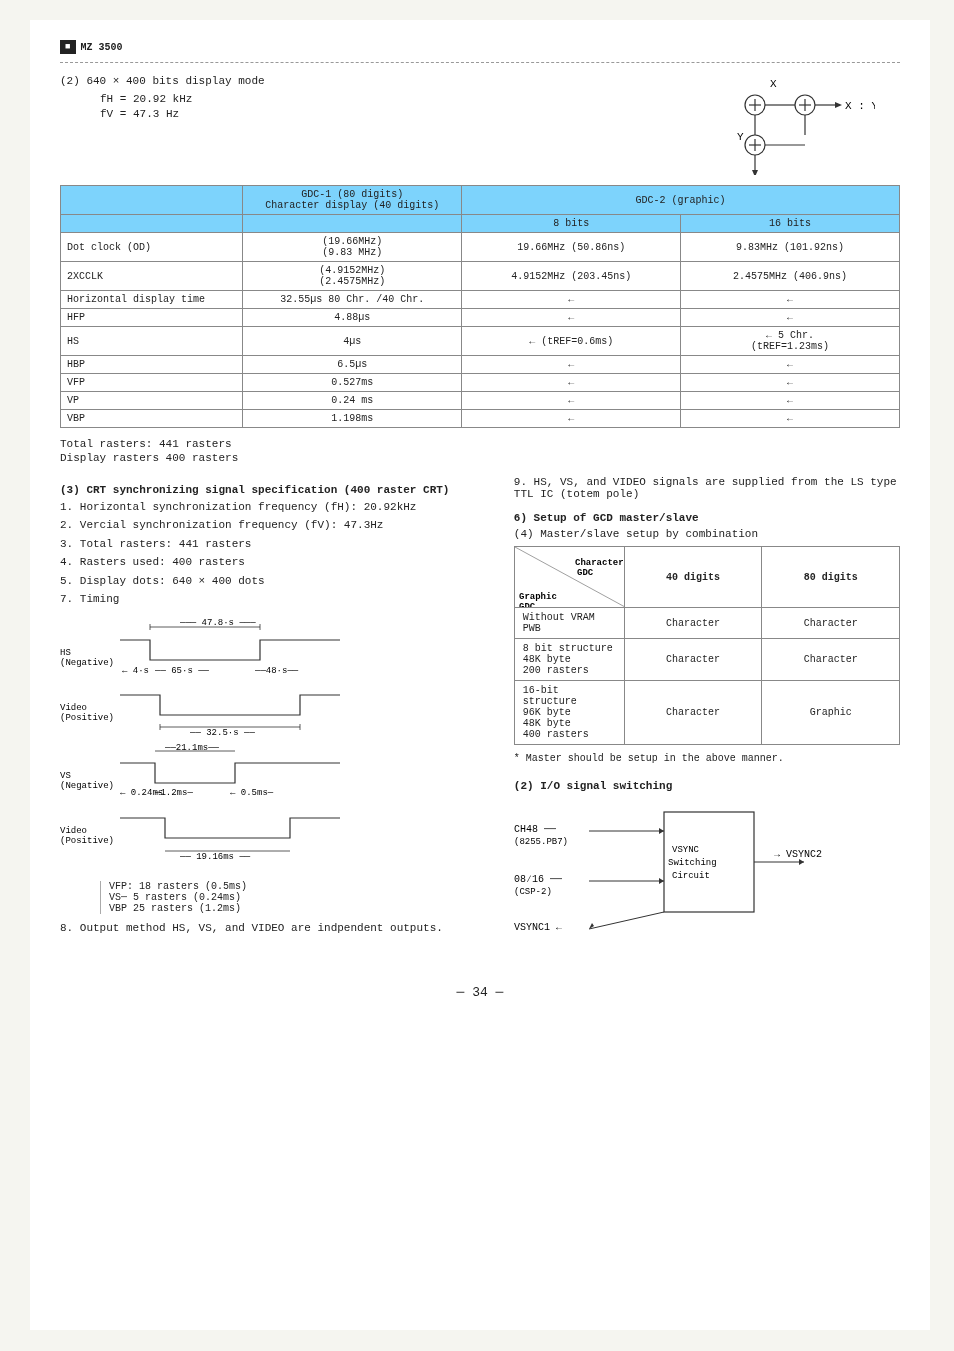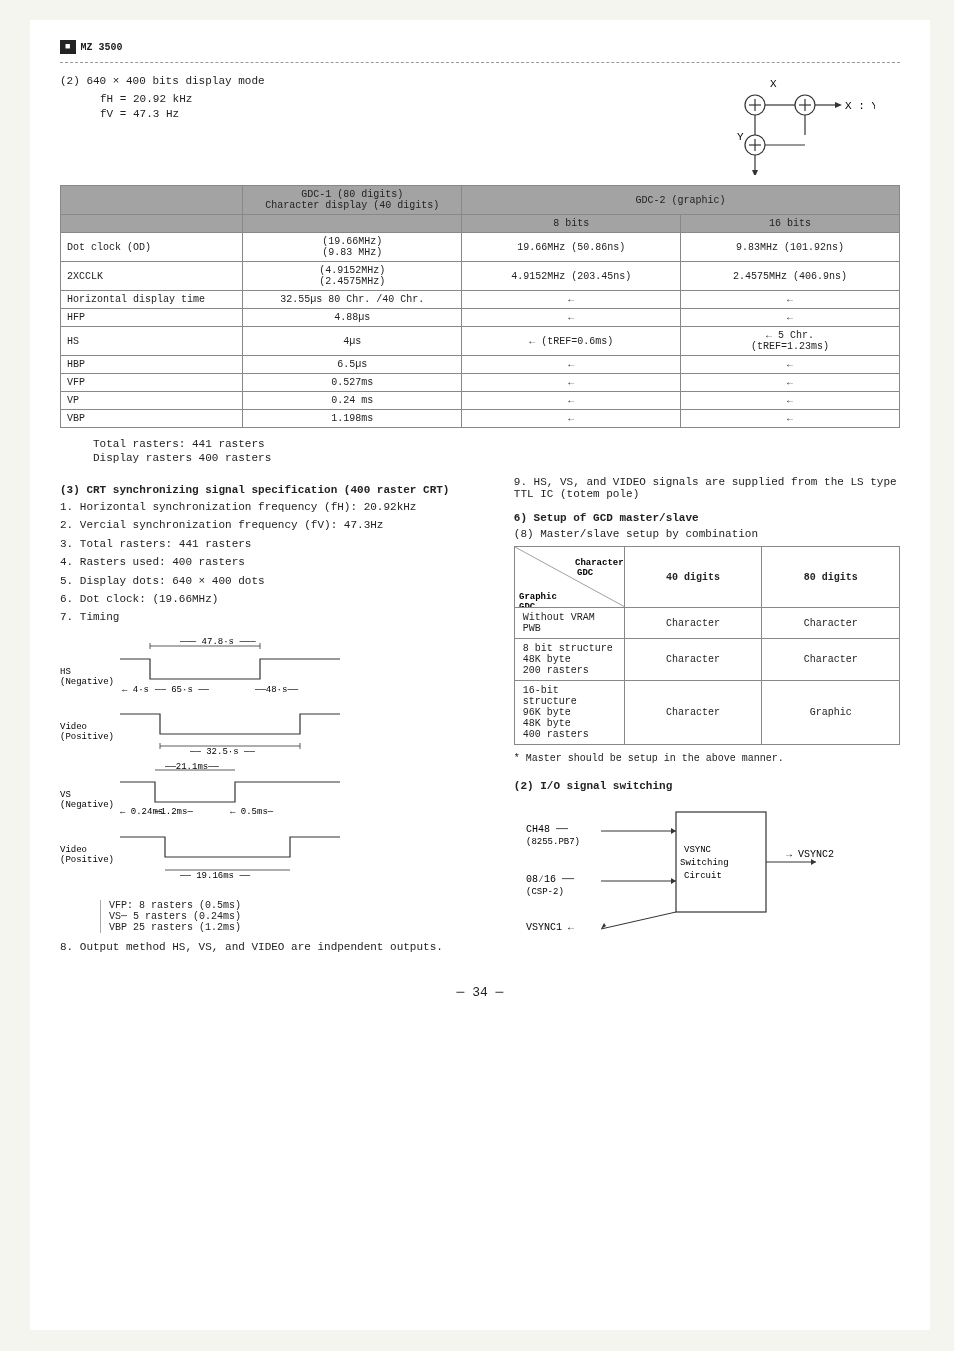--- a/index.html
+++ b/index.html
@@ -67,32 +67,32 @@
       font-size: 10px;
       margin-bottom: 10px;
     }
     .timing-table th, .timing-table td {
       border: 1px solid #888;
       padding: 3px 6px;
       text-align: center;
       vertical-align: middle;
     }
     .timing-table th {
-      background: #a3a3a3;
+      background: #7dd3fc;
       font-weight: normal;
     }
     .timing-table td:first-child {
       text-align: left;
       font-weight: normal;
     }
     .totals {
       font-size: 11px;
       margin-bottom: 12px;
     }
-    .totals div { margin-bottom: 2px; margin-left: 33px; }
+    .totals div { margin-bottom: 2px; }
 
     .two-col {
       display: flex;
       gap: 29px;
       margin-top: 10px;
     }
     .left-col {
       flex: 1.1;
     }
     .right-col {
@@ -133,21 +133,20 @@
     .master-table .corner-cell {
       text-align: left;
       vertical-align: bottom;
     }
     .note-small {
       font-size: 10px;
       margin: 4px 0;
     }
     .io-diagram {
       margin-top: 10px;
-      margin-left: 12px;
     }
     .page-number {
       text-align: center;
       font-size: 13px;
       margin-top: 20px;
     }
     .dashed-border-top {
       border-top: 1px dashed #999;
       padding-top: 6px;
       margin-bottom: 6px;
@@ -297,21 +296,20 @@
   <div class="two-col">
 
     <div class="left-col">
       <div class="section-header">(3) CRT synchronizing signal specification  (400 raster CRT)</div>
       <ul class="numbered-list" id="list-items">
       <li>1. Horizontal synchronization frequency (fH): 20.92kHz</li>
           <li>2. Vercial synchronization frequency (fV): 47.3Hz</li>
           <li>3. Total rasters: 441 rasters</li>
           <li>4. Rasters used: 400 rasters</li>
           <li>5. Display dots: 640 × 400 dots</li>
-          <li>6. Dot clock: (19.66MHz)</li>
           <li>7. Timing</li>
         </ul>
 
       <div style="margin:8px 0;">
         <svg width="310" height="120" class="timing-svg">
 
           <text x="0" y="40" font-size="9" font-family="Courier New">HS</text>
           <text x="0" y="50" font-size="9" font-family="Courier New">(Negative)</text>
           <text x="0" y="95" font-size="9" font-family="Courier New">Video</text>
           <text x="0" y="105" font-size="9" font-family="Courier New">(Positive)</text>
@@ -356,33 +354,33 @@
           <text x="95" y="52" font-size="9" font-family="Courier New">─1.2ms─</text>
 
           <text x="170" y="52" font-size="9" font-family="Courier New">← 0.5ms─</text>
 
           <line x1="105" y1="108" x2="230" y2="108" stroke="#333" stroke-width="0.8"></line>
           <text x="120" y="116" font-size="9" font-family="Courier New">── 19.16ms ──</text>
         </svg>
       </div>
 
       <div style="margin-left:40px; font-size:10px; border-left:1px solid #aaa; padding-left:8px;">
-        <div>VFP: 8 rasters (0.5ms)</div>
+        <div>VFP: 18 rasters (0.5ms)</div>
         <div>VS─  5 rasters (0.24ms)</div>
         <div>VBP  25 rasters (1.2ms)</div>
       </div>
 
       <div style="margin-top:8px; font-size:11px;">8. Output method  HS, VS, and VIDEO are indpendent outputs.</div>
     </div>
 
     <div class="right-col">
       <div style="font-size:11px;margin-bottom:4px;">9. HS, VS, and VIDEO signals are supplied from the LS type TTL IC (totem pole)</div>
 
       <div class="section-header" style="margin-top:12px;">6) Setup of GCD master/slave</div>
-      <div style="font-size:11px;margin-bottom:6px;">(8) Master/slave setup by combination</div>
+      <div style="font-size:11px;margin-bottom:6px;">(4) Master/slave setup by combination</div>
 
       <table class="master-table">
         <thead>
           <tr>
             <th class="corner-cell" style="width:110px; position:relative; padding:0;">
               <div style="position:relative; height:60px; padding:4px;">
 
                 <svg style="position:absolute;top:0;left:0;" width="110" height="60">
                   <line x1="0" y1="0" x2="110" y2="60" stroke="#888" stroke-width="0.8"></line>
                   <text x="60" y="18" font-size="9" font-family="Courier New">Character</text>

